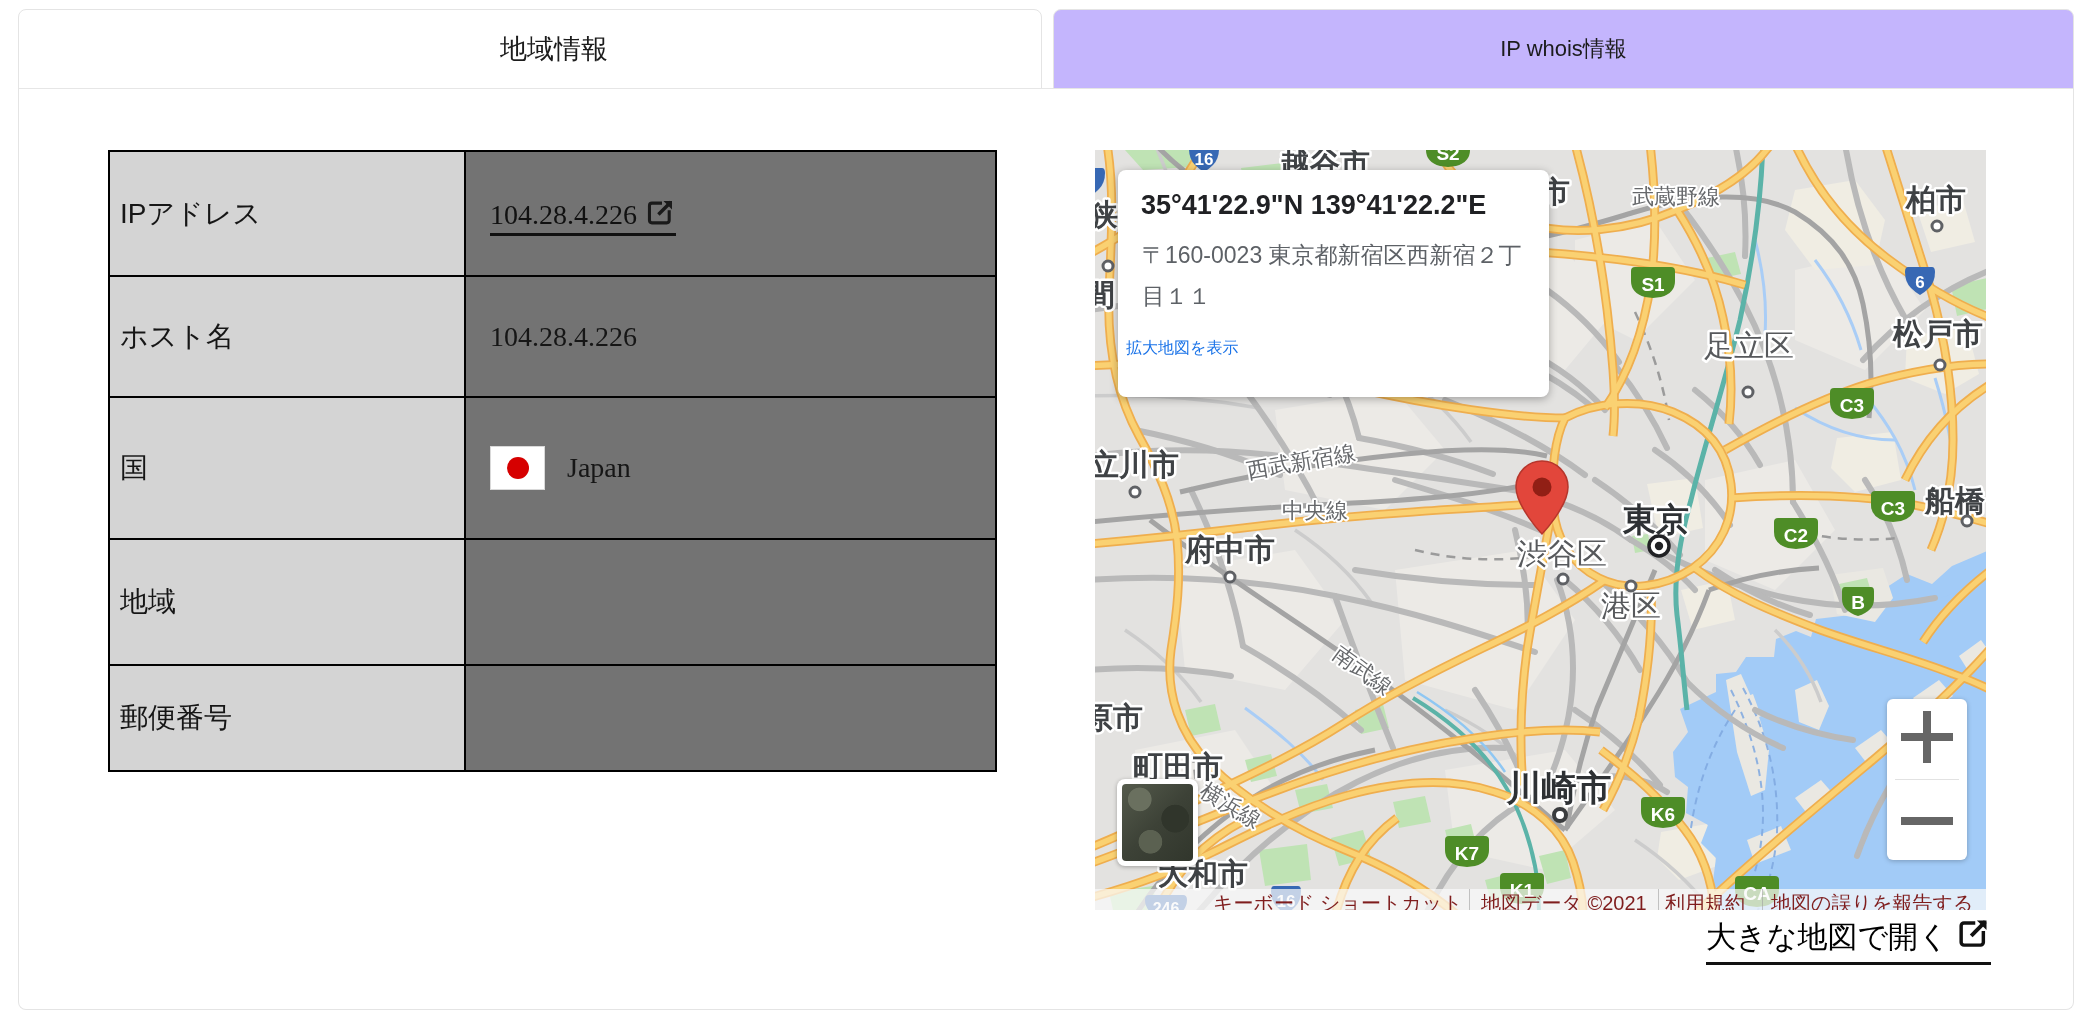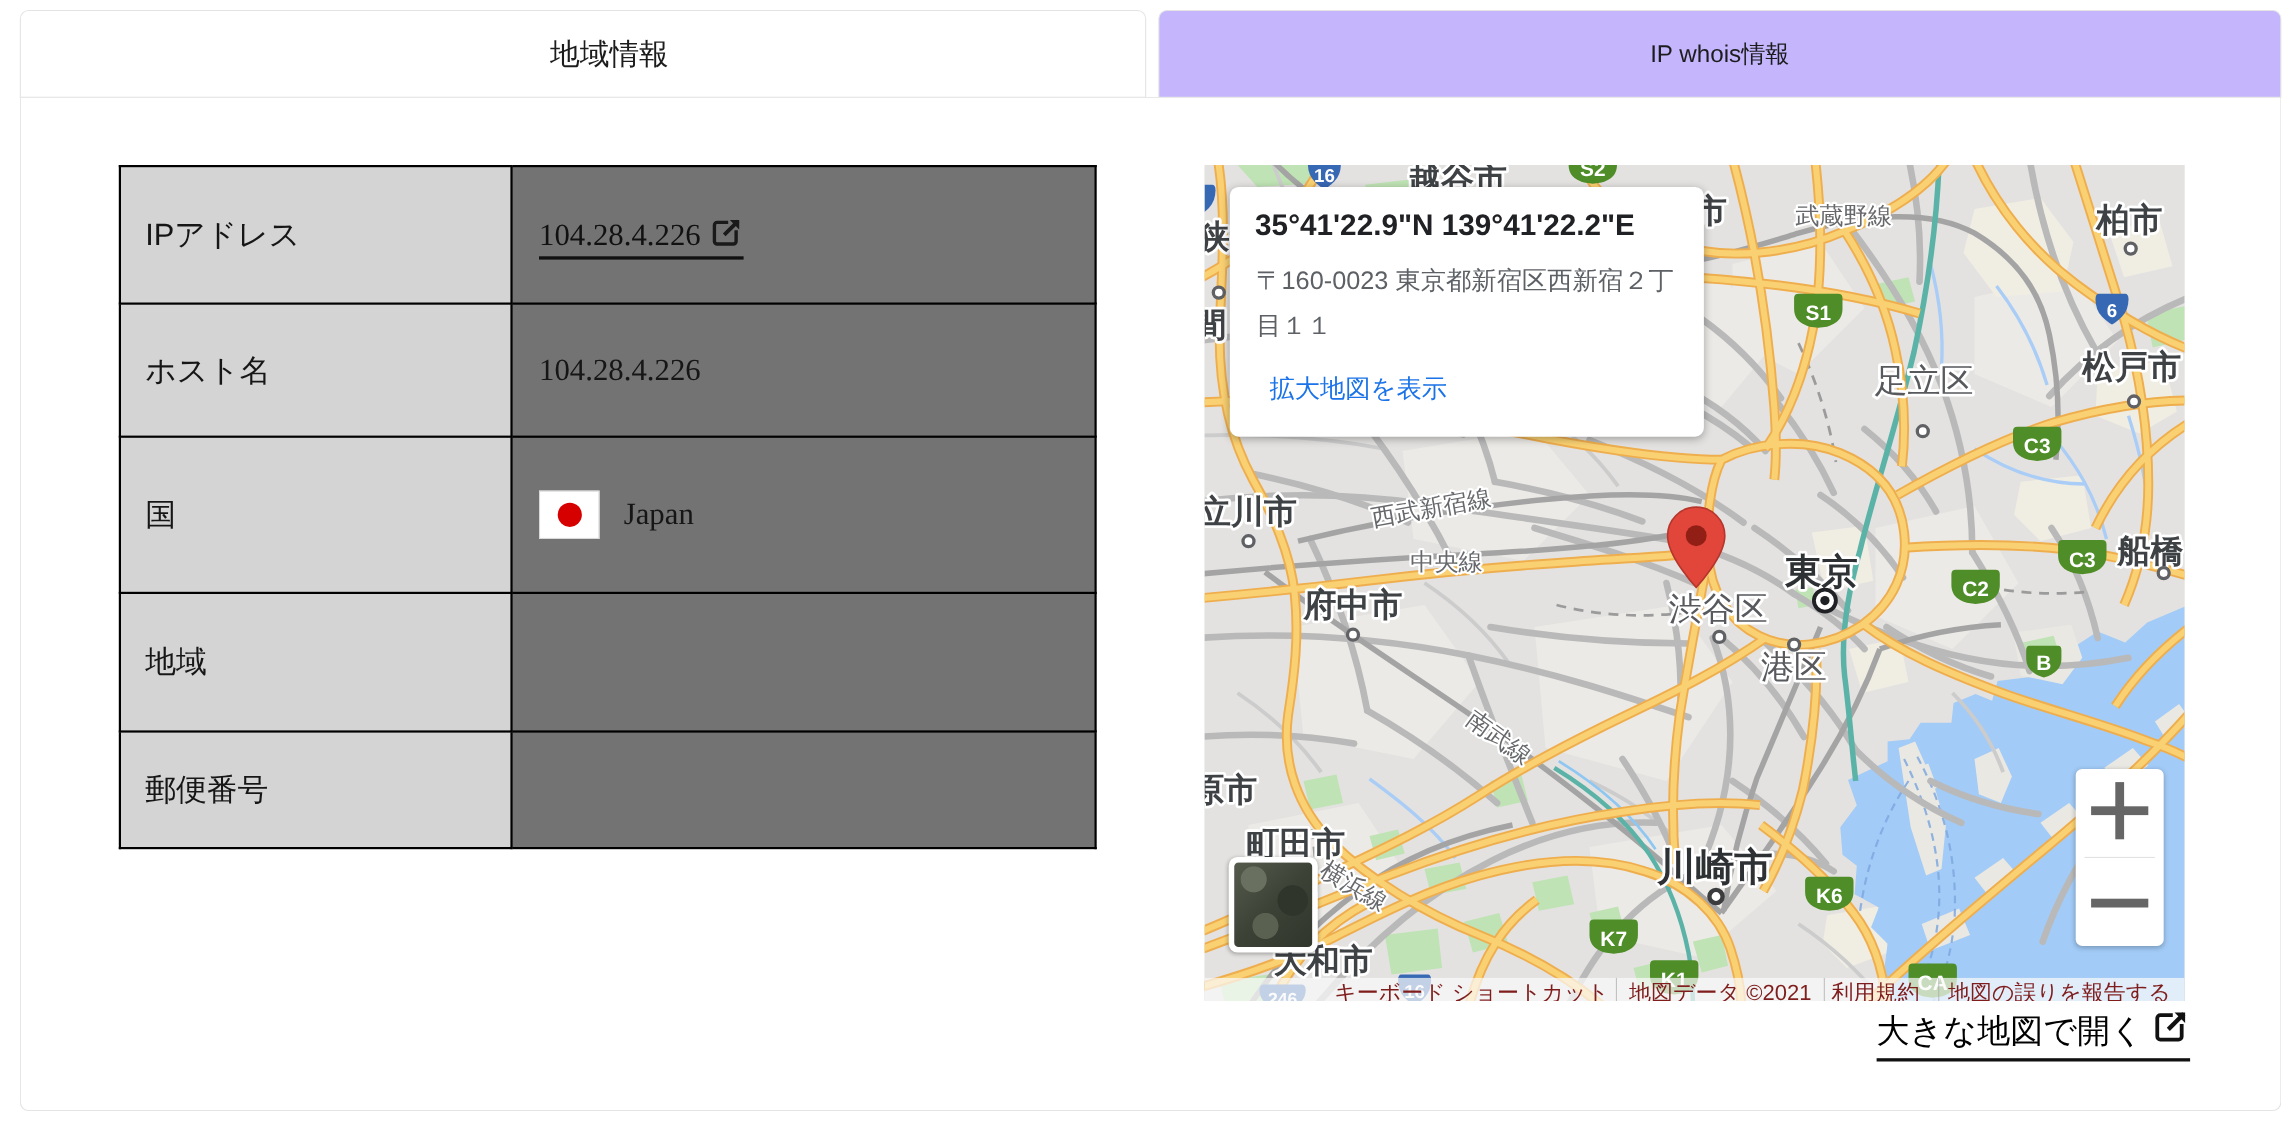--- a/index.html
+++ b/index.html
@@ -18,40 +18,40 @@
     font-size:22px; color:#1c1c1c;text-align:right; }
   #body { left:18px; top:88px; width:2056px; height:922px; background:#fff;
     border:1px solid #e4e4e4; border-top:1px solid #e6e6e6;
     border-radius:0 0 8px 8px; }
   
   table.info { position:absolute; left:108px; top:150px; width:889px;
     border-collapse:collapse; table-layout:fixed; }
   table.info th, table.info td { border:2px solid #000; font-size:28px;
     font-weight:normal; color:#161616; vertical-align:middle; }
   table.info th { background:#d4d4d4; width:356px; text-align:left;
-    padding-left:22px; }
+    padding-left:10px; }
   table.info td { padding-left:24px; background:#737373;font-family:Liberation Serif, serif; }
   .iplink { color:#111; text-decoration:none; border-bottom:3px solid #111;
     padding-bottom:3px; }
   .flagbox { display:inline-block; width:55px; height:44px; background:#fff;
     border:1px solid #d9d9d9; vertical-align:middle; position:relative; }
   .flagbox i { position:absolute; left:50%; top:50%; width:22px; height:22px;
     margin:-11px 0 0 -11px; background:#d60000; border-radius:50%; }
   .jlabel { display:inline-block; vertical-align:middle; margin-left:22px; }
   
   #map { left:1095px; top:150px; width:891px; height:760px; overflow:hidden;
     background:#e3e2e0; }
   #infocard { position:absolute; left:23px; top:20px; width:431px; height:227px;
     background:#fff; border-radius:8px; box-shadow:0 2px 8px rgba(0,0,0,.30);
     z-index:30; }
   #infocard .tt { position:absolute; left:23px; top:20px; font-size:27px;
     font-weight:bold; color:#202124; letter-spacing:0px; }
   #infocard .ad { position:absolute; left:24px; top:65px; width:402px;
     font-size:23px; color:#5d6166; line-height:41px; }
-  #infocard .lk { position:absolute; left:36px; top:168px; font-size:23px;
+  #infocard .lk { position:absolute; left:8px; top:168px; font-size:16px;
     color:#1a73e8; }
   
   #attr { position:absolute; left:0; top:739px; width:891px; height:28px;
     background:rgba(250,250,250,.72); z-index:25; font-size:20px; color:#7f1d1d;
     line-height:28px; }
   #attr .sep { position:absolute; top:0; width:1px; height:28px;
     background:rgba(160,160,160,.6); }
   
   #zoomctl { position:absolute; left:792px; top:549px; width:80px; height:161px;
     background:#fff; border-radius:6px; box-shadow:0 1px 5px rgba(0,0,0,.25);

